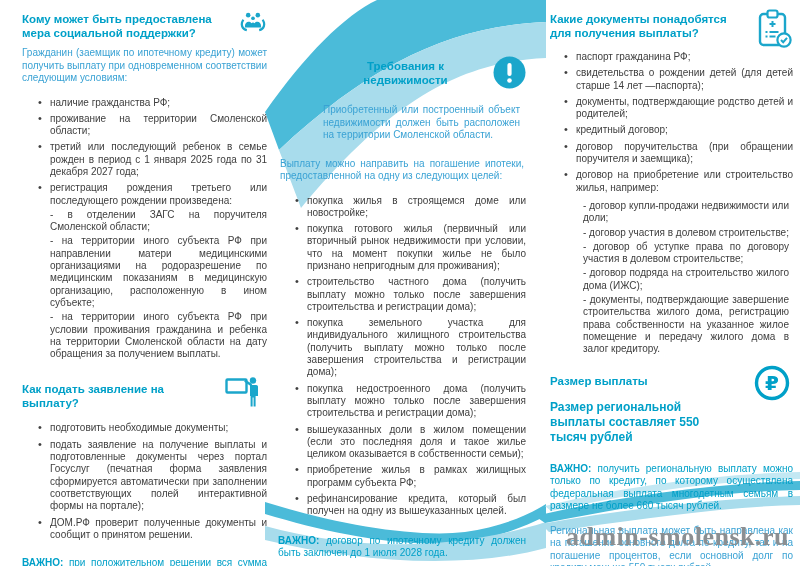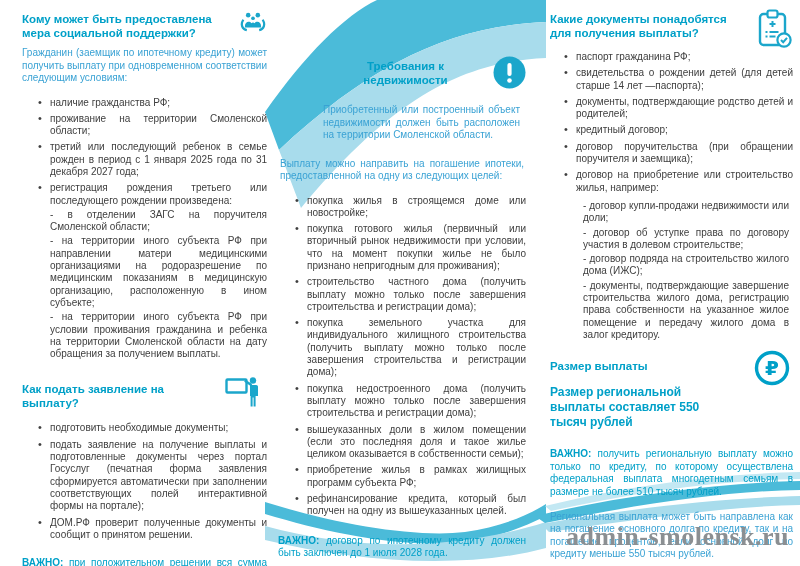--- a/index.html
+++ b/index.html
@@ -151,34 +151,35 @@
     <ul class="b-list" style="margin-top:11px;padding-left:14px;">
       <li><span>паспорт гражданина РФ;</span></li>
       <li><span>свидетельства о рождении детей (для детей старше 14 лет —паспорта);</span></li>
       <li><span>документы, подтверждающие родство детей и родителей;</span></li>
       <li><span>кредитный договор;</span></li>
       <li><span>договор поручительства (при обращении поручителя и заемщика);</span></li>
       <li><span>договор на приобретение или строительство жилья, например:</span></li>
     </ul>
     <div class="dash-list">
       <div class="dash-item">- договор купли-продажи недвижимости или доли;</div>
+      <div class="dash-item">- договор участия в долевом строительстве;</div>
       <div class="dash-item">- договор об уступке права по договору участия в долевом строительстве;</div>
       <div class="dash-item">- договор подряда на строительство жилого дома (ИЖС);</div>
       <div class="dash-item">- документы, подтверждающие завершение строительства жилого дома, регистрацию права собственности на указанное жилое помещение и передачу жилого дома в залог кредитору.</div>
     </div>
 
     <div class="hdr-wrap" style="margin-top:18px;">
       <h2 class="sec-title">Размер выплаты</h2>
       <svg class="hdr-icon" style="right:2px;top:-10px;width:38px;height:38px;" viewBox="0 0 38 38">
         <circle cx="19" cy="19" r="15.5" fill="none" stroke="#00a0c8" stroke-width="3.4"></circle>
         <text x="19" y="26" text-anchor="middle" font-size="20" font-weight="bold" fill="#00a0c8" font-family="DejaVu Sans, sans-serif">₽</text>
       </svg>
     </div>
     <p class="highlight">Размер региональной выплаты составляет 550 тысяч рублей</p>
     <p class="important" style="margin-top:18px;">
       <span class="imp-label">ВАЖНО:</span>
-      <span>получить региональную выплату можно только по кредиту, по которому осуществлена федеральная выплата многодетным семьям в размере не более 510 тысяч рублей.</span>
+      <span>получить региональную выплату можно только по кредиту, по которому осуществлена федеральная выплата многодетным семьям в размере не более 660 тысяч рублей.</span>
     </p>
     <p class="blue-par" style="margin-top:12px;">Региональная выплата может быть направлена как на погашение основного долга по кредиту, так и на погашение процентов, если основной долг по кредиту меньше 550 тысяч рублей.</p>
   </div>
 
   <div class="watermark">admin-smolensk.ru</div>
 </div>
 
 </body></html>

